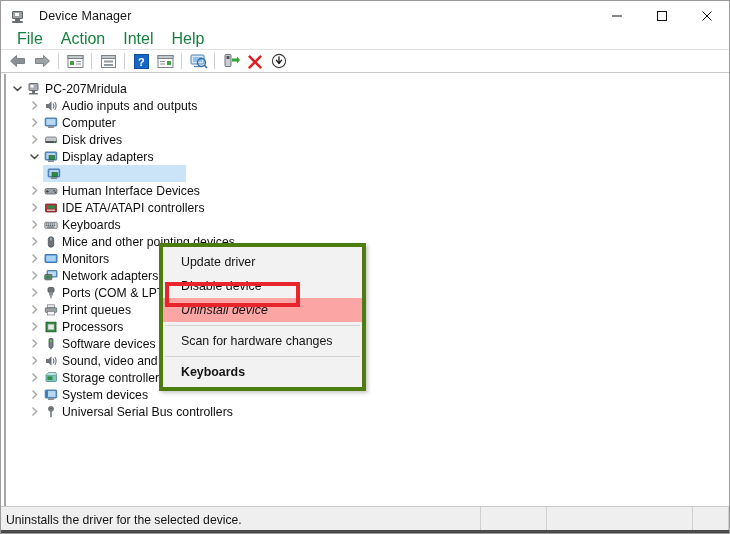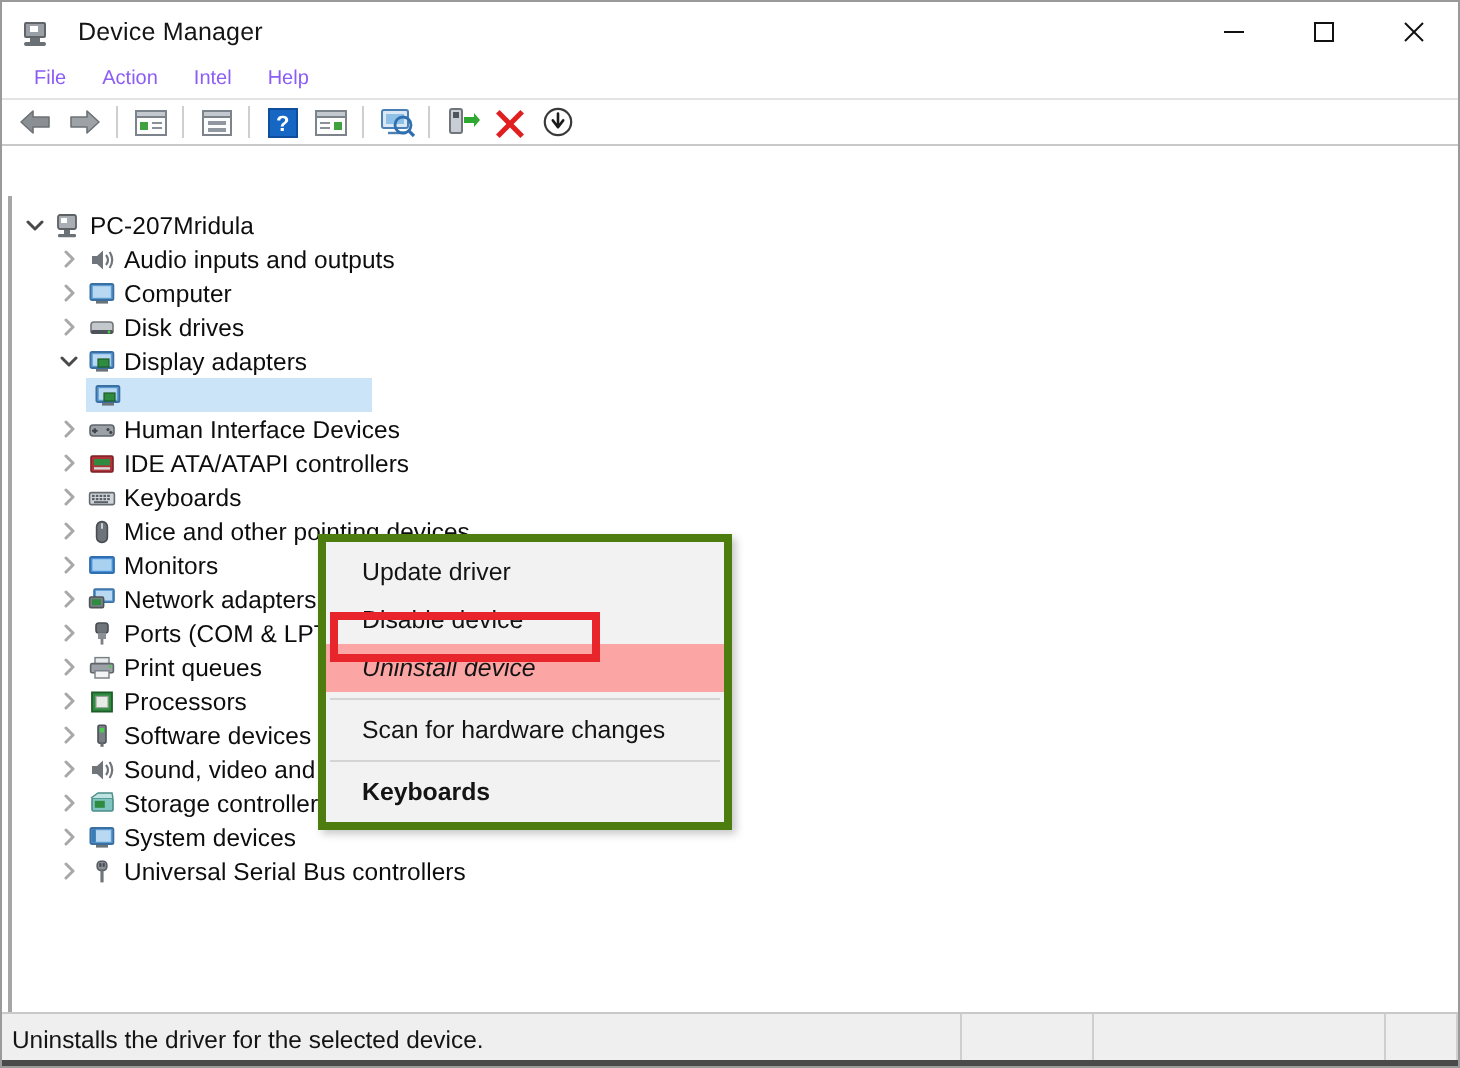--- a/index.html
+++ b/index.html
@@ -103,22 +103,22 @@
     left: 0; top: 30px;
     width: 728px; height: 17px;
     background: #ffffff;
     display: flex;
     align-items: center;
     padding-left: 7px;
     box-sizing: border-box;
   }
   .menu-item {
     padding: 1px 9px 2px 9px;
-    font-size: 10px;
-    color: #8b5cf6;
+    font-size: 16px;
+    color: #15803d;
     white-space: nowrap;
   }
 
   
   #toolbar {
     position: absolute;
     left: 0; top: 48px;
     width: 728px; height: 24px;
     background: #ffffff;
     border-top: 1px solid #e3e3e3;
@@ -141,21 +141,20 @@
   }
   .tb-pad { width: 5px; }
 
   
   #content {
     position: absolute;
     left: 0; top: 73px;
     width: 728px; height: 433px;
     background: #ffffff;
     box-sizing: border-box;
-    margin-top: 24px;
   }
   #left-edge {
     position: absolute;
     left: 3px; top: 0;
     width: 2px; height: 433px;
     background: #a6a6a6;
   }
   #tree {
     position: absolute;
     left: 8px; top: 6px;

